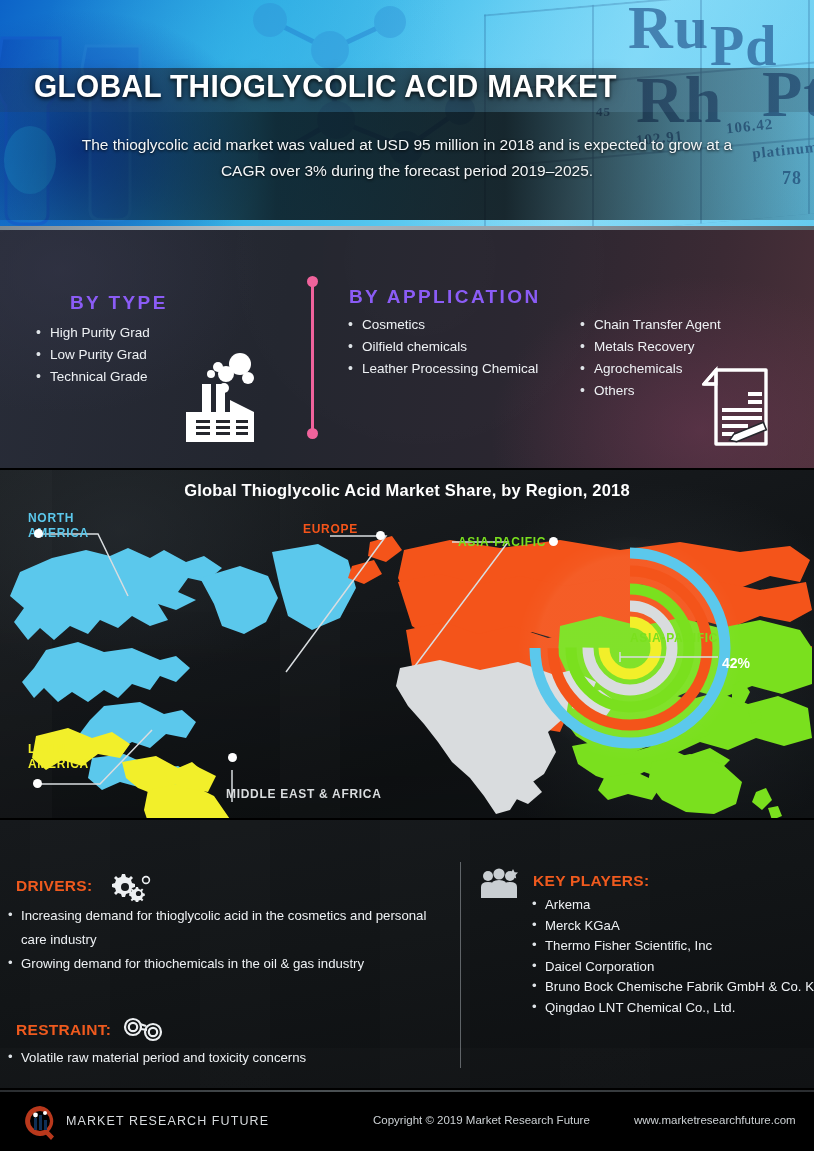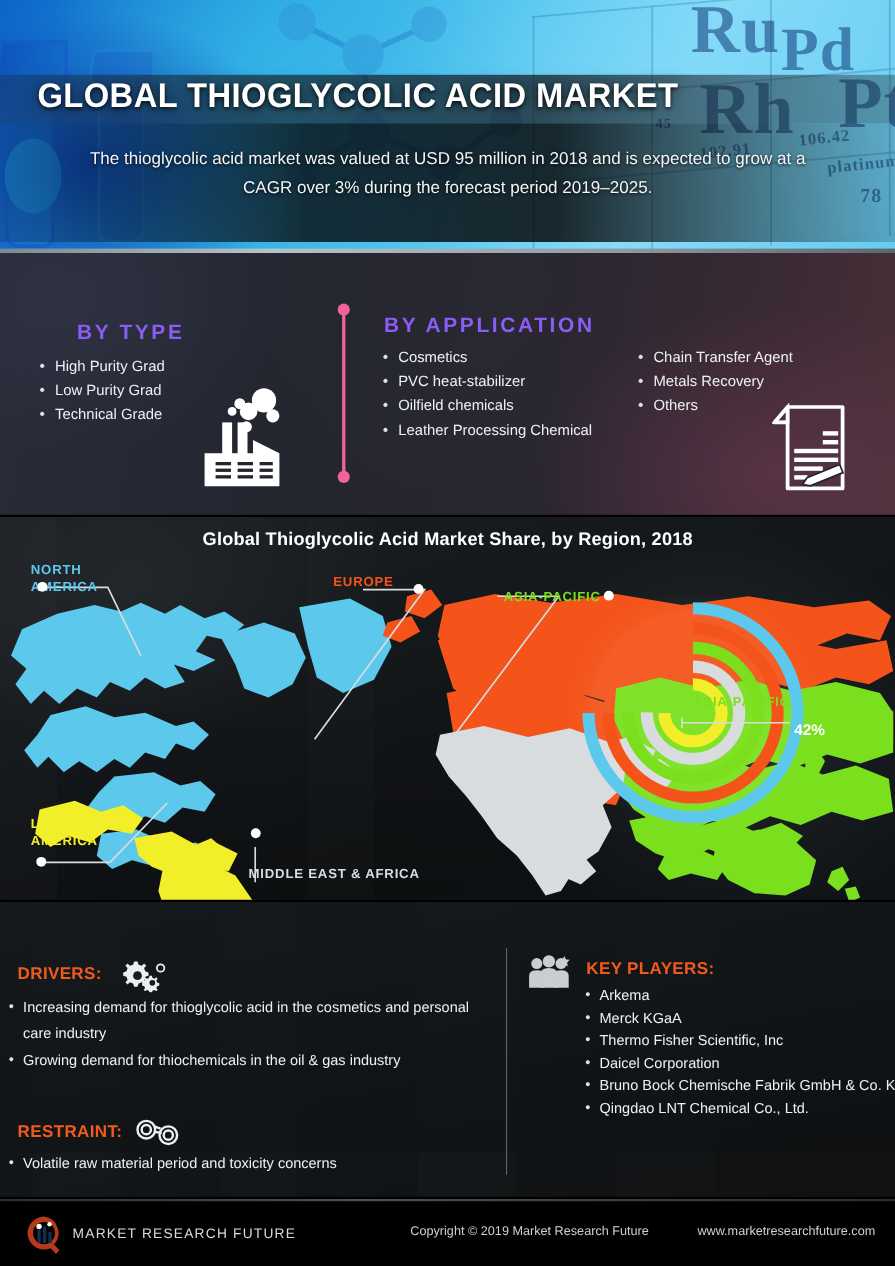--- a/index.html
+++ b/index.html
@@ -274,27 +274,27 @@
   </g>
 </svg>
 
 <div class="pink-line"></div>
 <div class="pink-dot" style="top:276px;"></div>
 <div class="pink-dot" style="top:428px;"></div>
 
 <div class="seg-title" style="left:349px; top:286px;">BY APPLICATION</div>
 <ul class="seg-list" style="left:348px; top:314px; width:230px;">
   <li>Cosmetics</li>
-  <li>PVC heat-stabilizer</li>
   <li>Oilfield chemicals</li>
   <li>Leather Processing Chemical</li>
 </ul>
 <ul class="seg-list" style="left:580px; top:314px; width:190px;">
   <li>Chain Transfer Agent</li>
   <li>Metals Recovery</li>
+  <li>Agrochemicals</li>
   <li>Others</li>
 </ul>
 
 <svg class="doc-ico" viewBox="0 0 72 84">
   <path d="M14 4 L52 4 L64 4 L64 78 L14 78 Z M14 4 L14 18 L2 18 Z" fill="none" stroke="#ffffff" stroke-width="3.4" stroke-linejoin="round"></path>
   <path d="M2 18 L14 18 L14 4 Z" fill="none" stroke="#ffffff" stroke-width="3"></path>
   <g fill="#ffffff">
     <rect x="46" y="26" width="14" height="4"></rect>
       <rect x="46" y="34" width="14" height="4"></rect>
     <rect x="20" y="42" width="40" height="4"></rect>

